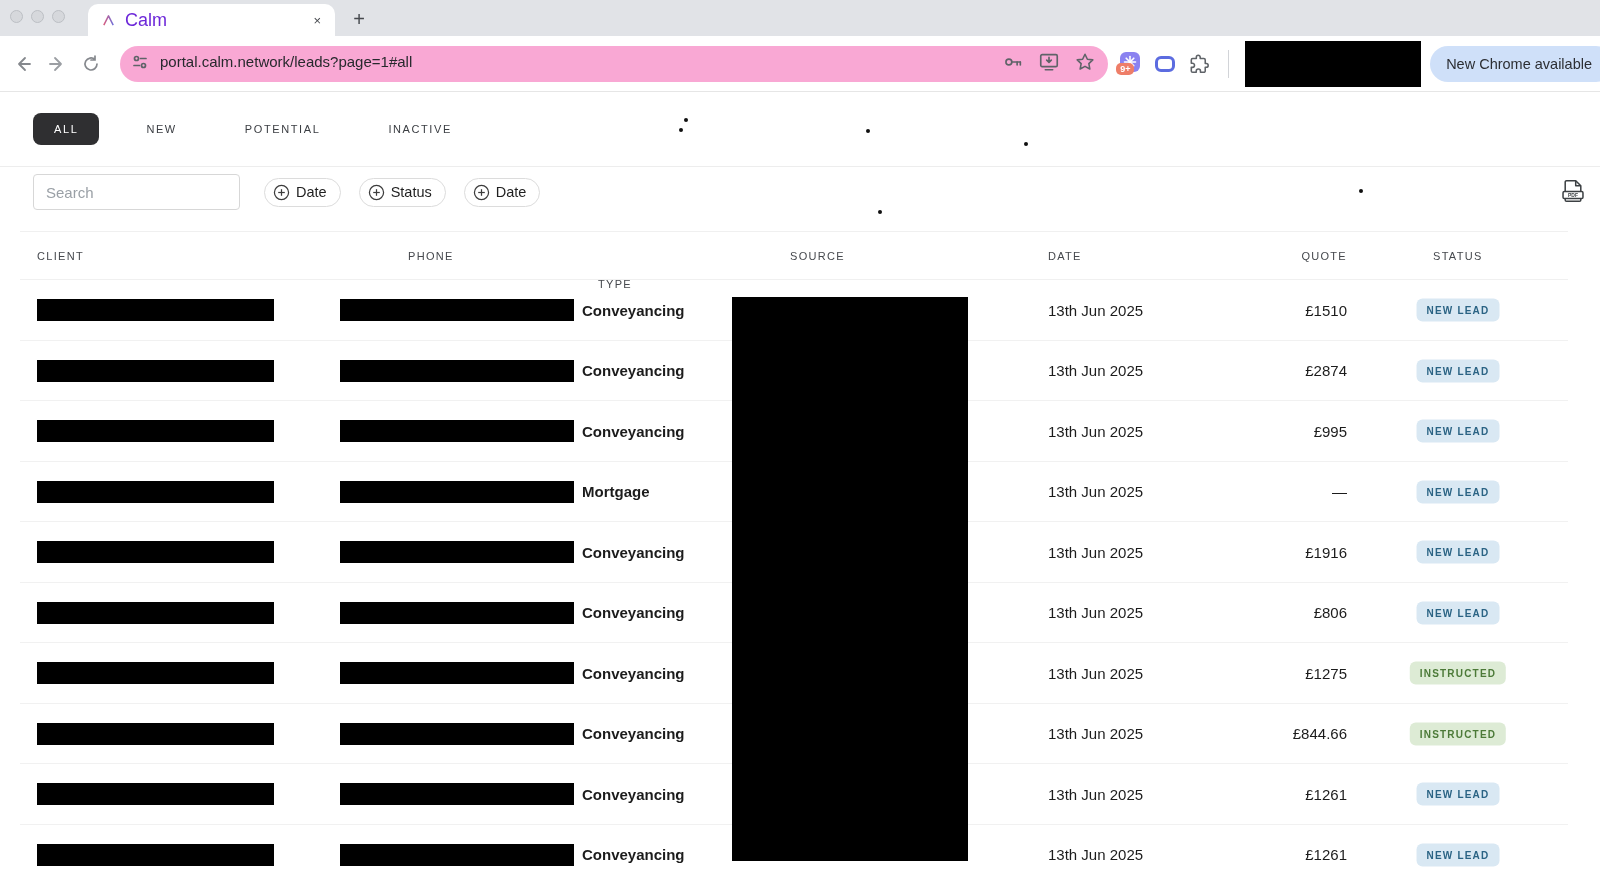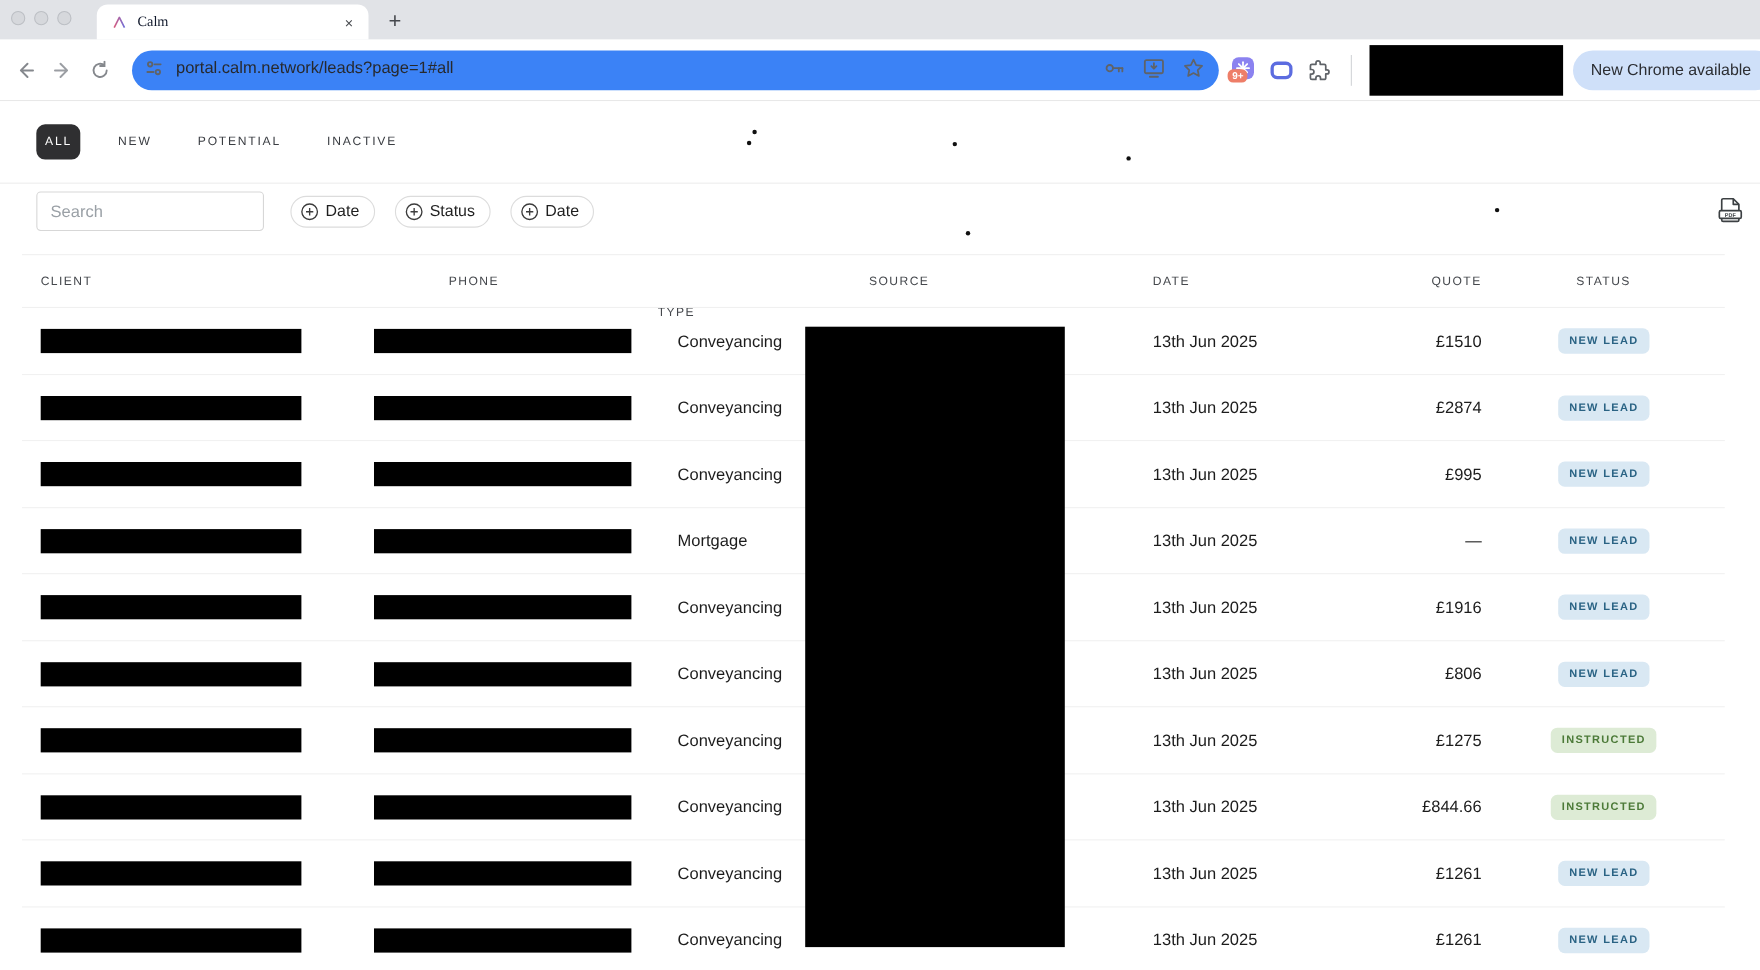--- a/index.html
+++ b/index.html
@@ -5,48 +5,48 @@
   * { margin:0; padding:0; box-sizing:border-box; }
   html,body { width:1600px; height:882px; overflow:hidden; background:#fff;
               font-family:"Liberation Sans","DejaVu Sans",sans-serif; }
 
   
   .tabstrip { position:relative; height:36px; background:#e1e3e7; }
   .traffic-lights { position:absolute; left:10px; top:10px; display:flex; gap:8px; }
   .traffic-lights span { width:13px; height:13px; border-radius:50%; background:#d6d8dc; border:1px solid #bcbfc4; }
   .tab { position:absolute; left:88px; top:4px; width:247px; height:32px; background:#fff;
          border-radius:10px 10px 0 0; display:flex; align-items:center; padding:0 10px 0 13px; }
-  .tab-title { font-size:13px; color:#0f172a; margin-left:9px; flex:1;font-family:Liberation Serif, serif; }
+  .tab-title { font-size:18px; color:#6d28d9; margin-left:9px; flex:1; }
   .tab-close { font-size:13px; color:#46494e; cursor:default; padding:0 4px; }
   .newtab-btn { position:absolute; left:344px; top:5px; width:30px; height:28px; display:flex;
                 align-items:center; justify-content:center; font-size:20px; color:#46494e; border-radius:6px; }
 
   .toolbar { position:relative; height:56px; background:#fff; display:flex; align-items:center;
              padding:0 0 0 6px; border-bottom:1px solid #e6e6e6; }
   .nav-ic { width:34px; height:34px; display:flex; align-items:center; justify-content:center; border-radius:50%; }
-  .omnibox { flex:1; height:36px; background:#3b82f6; border-radius:18px; margin:0 10px 0 12px;
+  .omnibox { flex:1; height:36px; background:#f9a8d4; border-radius:18px; margin:0 10px 0 12px;
              display:flex; align-items:center; padding:0 12px 4px 10px; min-width:0; }
   .omnibox-url { font-size:15px; color:#27292d; margin-left:10px; flex:1; white-space:nowrap; overflow:hidden; }
   .omni-actions { display:flex; align-items:center; gap:14px; }
   .ext-row { display:flex; align-items:center; gap:13px; margin-right:10px; }
   .ext-purple { position:relative; width:24px; height:24px; }
   .ext-purple .sq { position:absolute; left:2px; top:0; width:20px; height:20px; border-radius:6px; background:#8b82f0; }
   .ext-badge { position:absolute; left:-2px; top:11px; background:#ee7e68; color:#fff; font-size:9px;
                font-weight:700; border-radius:5px; padding:1px 4px; line-height:10px; }
   .ext-blue { width:20px; height:16px; border:3px solid #5c6ce0; border-radius:6px; }
   .sep { width:1px; height:28px; background:#d2d4d8; margin:0 8px; }
   .profile-redaction { width:176px; height:46px; background:#000; margin-left:8px; }
   .update-pill { height:36px; background:#cfe0f9; border-radius:18px; display:flex; align-items:center;
                  padding:0 22px 0 16px; margin-left:9px; margin-right:-14px; font-size:14.5px; color:#2c2e33; white-space:nowrap; }
 
   
   .page { position:relative; height:790px; background:#fff; }
 
   .seg-tabs { position:absolute; top:21px; left:33px; display:flex; align-items:center; }
-  .seg { font-size:11px; letter-spacing:1.6px; color:#3a3d42; font-weight:500; padding:10px 8px; border-radius:8px; }
+  .seg { font-size:11px; letter-spacing:1.6px; color:#3a3d42; font-weight:500; padding:10px 21px; border-radius:8px; }
   .seg.active { background:#2f2f31; color:#fff; }
   .seg + .seg { margin-left:26px; }
   .divider1 { position:absolute; top:74px; left:0; right:0; border-top:1px solid #ededed; }
 
   .filter-row { position:absolute; top:82px; left:33px; display:flex; align-items:center; }
   .search-input { width:207px; height:36px; border:1px solid #d7d7d7; border-radius:4px; padding:0 12px;
                   font-size:15px; color:#1f1f1f; outline:none; font-family:inherit; }
   .search-input::placeholder { color:#9aa0a6; }
   .pill-btn { height:29px; border:1px solid #dcdcdc; border-radius:16px; background:#fff; display:flex;
               align-items:center; gap:6px; padding:0 13px 0 8px; font-size:14.5px; color:#1f1f1f; margin-left:18px; }
@@ -58,21 +58,21 @@
   .thead::before { top:0; } .thead::after { bottom:0; }
   .th { position:absolute; top:0; height:100%; display:flex; align-items:center; font-size:11px;
         letter-spacing:1.3px; color:#45484d; font-weight:500; }
   .th-client {left:37px;} .th-phone {left:408px;} .th-type {left:598px;margin-top:28px;} .th-source {left:790px;}
   .th-date {left:1048px;} .th-quote {right:253px;} .th-status {left:1433px;}
 
   .tbody { position:absolute; top:188px; left:0; right:0; }
   .trow { position:relative; height:60.5px; }
   .trow::after { content:""; position:absolute; left:20px; right:32px; bottom:0; border-bottom:1px solid #f1f1f1; }
   .cell { position:absolute; top:0; height:100%; display:flex; align-items:center; font-size:15px; color:#1c1c1c; }
-  .cell.type { left:616px; } .cell.date { left:1048px; }
+  .cell.type { left:582px;font-weight:bold; } .cell.date { left:1048px; }
   .cell.quote { right:253px; left:auto; }
   .bar { position:absolute; top:50%; transform:translateY(-50%); height:22px; background:#000; }
   .client-bar { left:37px; width:237px; }
   .phone-bar { left:340px; width:234px; }
   .badge { position:absolute; left:1458px; top:50%; transform:translate(-50%,-50%); font-size:10px;
            font-weight:700; letter-spacing:1.2px; padding:6px 10px; border-radius:6px; white-space:nowrap; }
 
   .source-redaction { position:absolute; left:732px; top:205px; width:236px; height:564px; background:#000; }
   .dot { position:absolute; width:4px; height:4px; border-radius:50%; background:#101010; }
   svg { display:block; }

